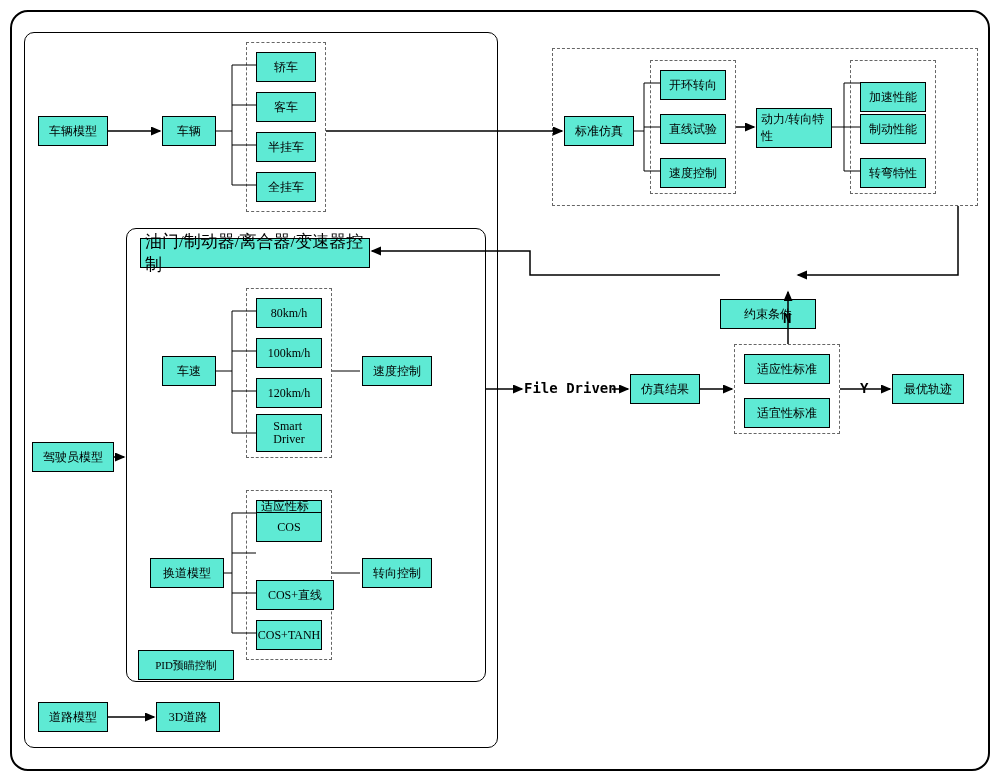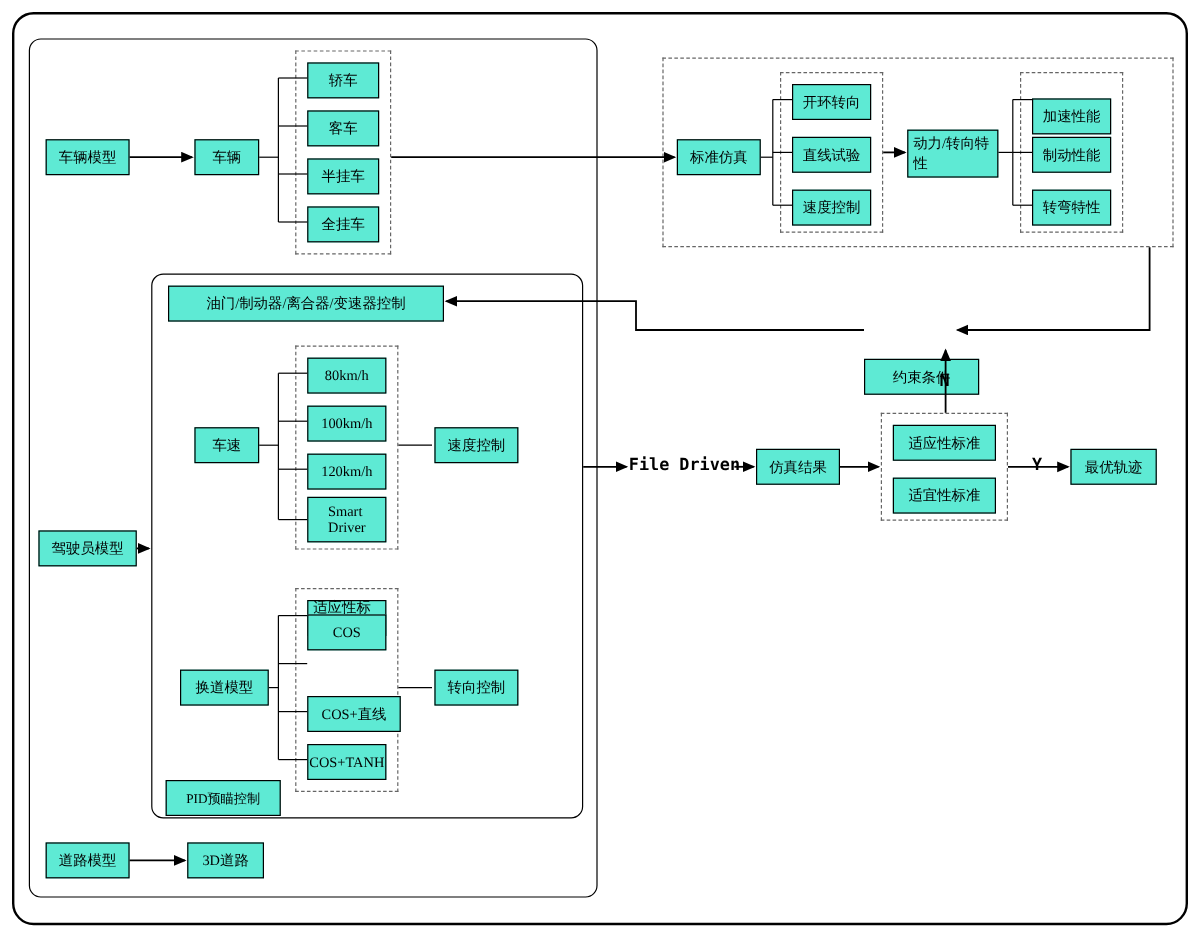--- a/index.html
+++ b/index.html
@@ -71,21 +71,21 @@
 
 <div class="dashed-group" style="left:246px; top:42px; width:80px; height:170px;"></div>
 <div class="box" style="left:162px; top:116px; width:54px; height:30px;">车辆</div>
 <div class="box" style="left:256px; top:52px; width:60px; height:26px;">轿车</div>
 <div class="box" style="left:256px; top:92px; width:60px; height:26px;">客车</div>
 <div class="box" style="left:256px; top:132px; width:60px; height:26px;">半挂车</div>
 <div class="box" style="left:256px; top:172px; width:60px; height:26px;">全挂车</div>
 
 <div class="group" style="left:126px; top:228px; width:360px; height:454px;"></div>
 
-<div class="box" style="left:140px; top:238px; width:230px; height:26px; font-size:12px;">油门/制动器/离合器/变速器控制</div>
+<div class="box" style="left:140px; top:238px; width:230px; height:26px; font-size:17px;">油门/制动器/离合器/变速器控制</div>
 
 <div class="dashed-group" style="left:246px; top:288px; width:86px; height:170px;"></div>
 <div class="box" style="left:162px; top:356px; width:54px; height:30px;">车速</div>
 <div class="box" style="left:256px; top:298px; width:66px; height:26px;">80km/h</div>
 <div class="box" style="left:256px; top:338px; width:66px; height:26px;">100km/h</div>
 <div class="box" style="left:256px; top:378px; width:66px; height:26px;">120km/h</div>
 <div class="box" style="left:256px; top:414px; width:66px; height:38px; white-space:pre-line; line-height:1.1;">Smart
 Driver</div>
 <div class="box" style="left:362px; top:356px; width:70px; height:30px;">速度控制</div>
 

